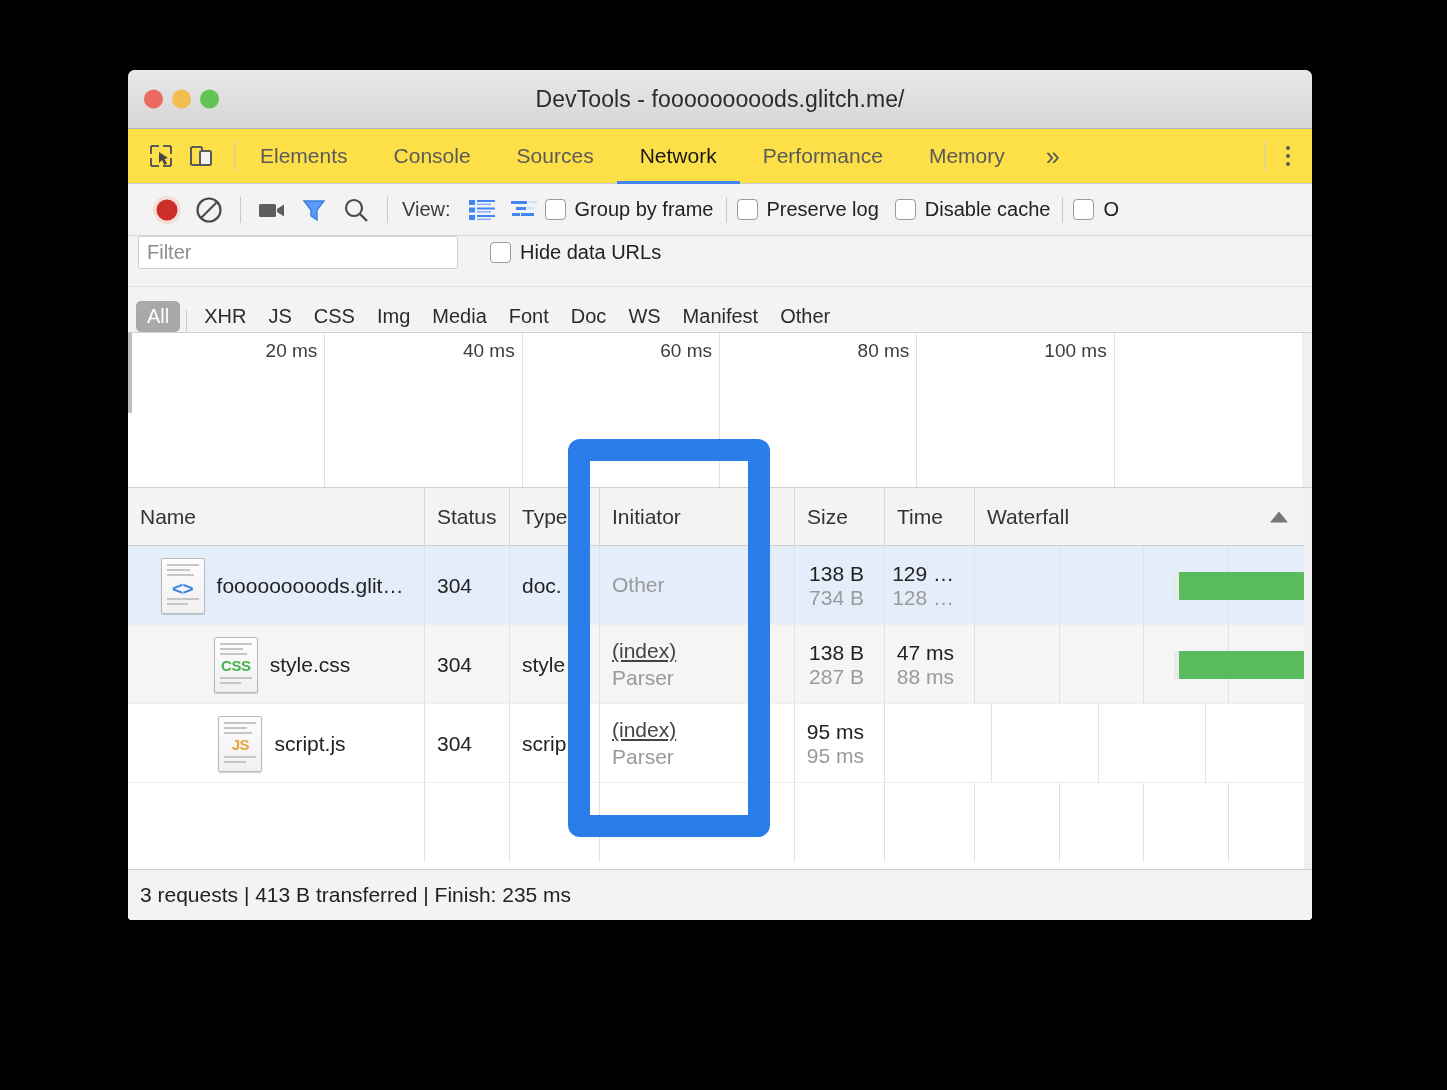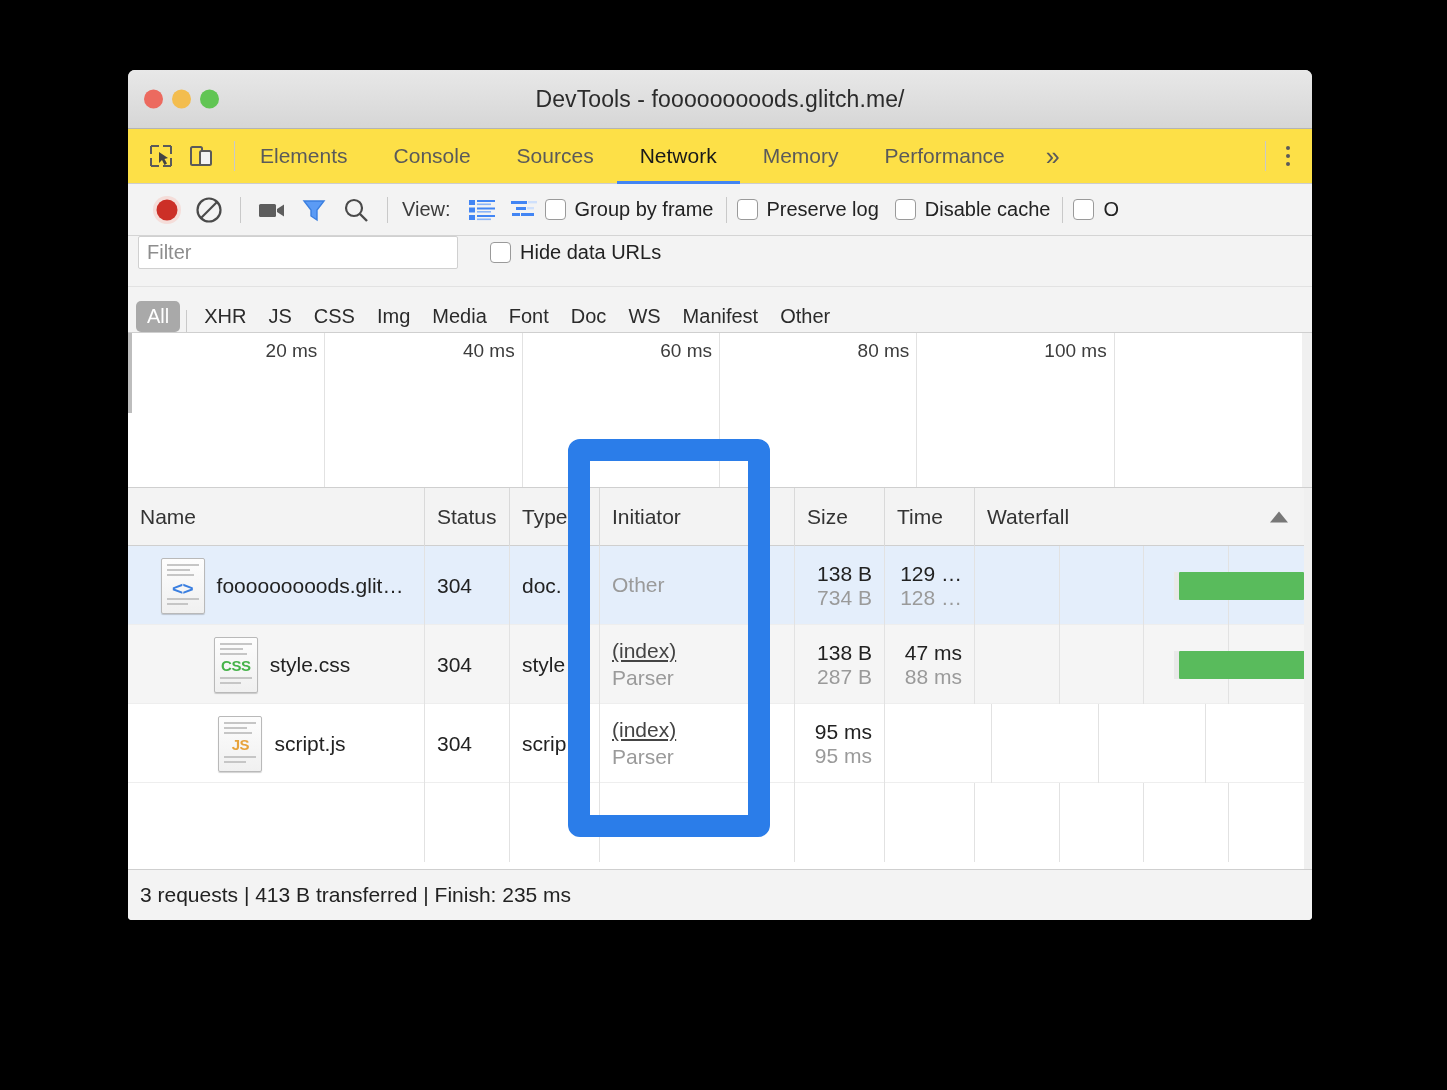--- a/index.html
+++ b/index.html
@@ -191,21 +191,21 @@
   .trow.alt  { background:#f5f5f5; }
   .trow.plain{ background:#fff; }
   .td {
     border-right: 1px solid #e2e2e2;
     height: 79px; padding-left: 12px;
     display:flex; flex-direction:column; justify-content:center;
     overflow:hidden; white-space:nowrap;
     font-size: 21px; color: #222;
   }
   .td.name-cell { flex-direction: row; align-items:center; gap: 12px; }
-  .td.num { align-items:flex-end; padding-right: 12px; padding-left: 6px; }
+  .td.num { align-items:flex-end; padding-right: 20px; padding-left: 6px; }
   .td .sub { font-size: 21px; color: #9a9a9a; margin-top: 0;}
   .td.init-cell { line-height: 1.25; }
   .init-link { color:#444; text-decoration: underline; cursor:pointer;}
   .init-sub { color:#9a9a9a; }
   .init-other { color:#9a9a9a; }
   .td.wf-cell { position: relative; border-right:none; padding:0; }
 
   
   .ficon {
     width: 44px; height: 56px; flex: none;
@@ -302,22 +302,22 @@
           <rect x="11" y="7" width="11" height="14" rx="1.5" stroke="#5a5a5a" stroke-width="2" fill="#f3f3f3"></rect>
         </svg>
       </span>
     </div>
     <div class="tb-sep"></div>
     <div class="tabs">
       <div class="tab">Elements</div>
       <div class="tab">Console</div>
       <div class="tab">Sources</div>
       <div class="tab active">Network</div>
+      <div class="tab">Performance</div>
       <div class="tab">Memory</div>
-      <div class="tab">Performance</div>
       <div class="tab more">»</div>
     </div>
     <div class="tabbar-right">
       <div class="vdiv"></div>
       <div class="kebab">
           <i></i>
           <i></i>
           <i></i>
         </div>
     </div>

